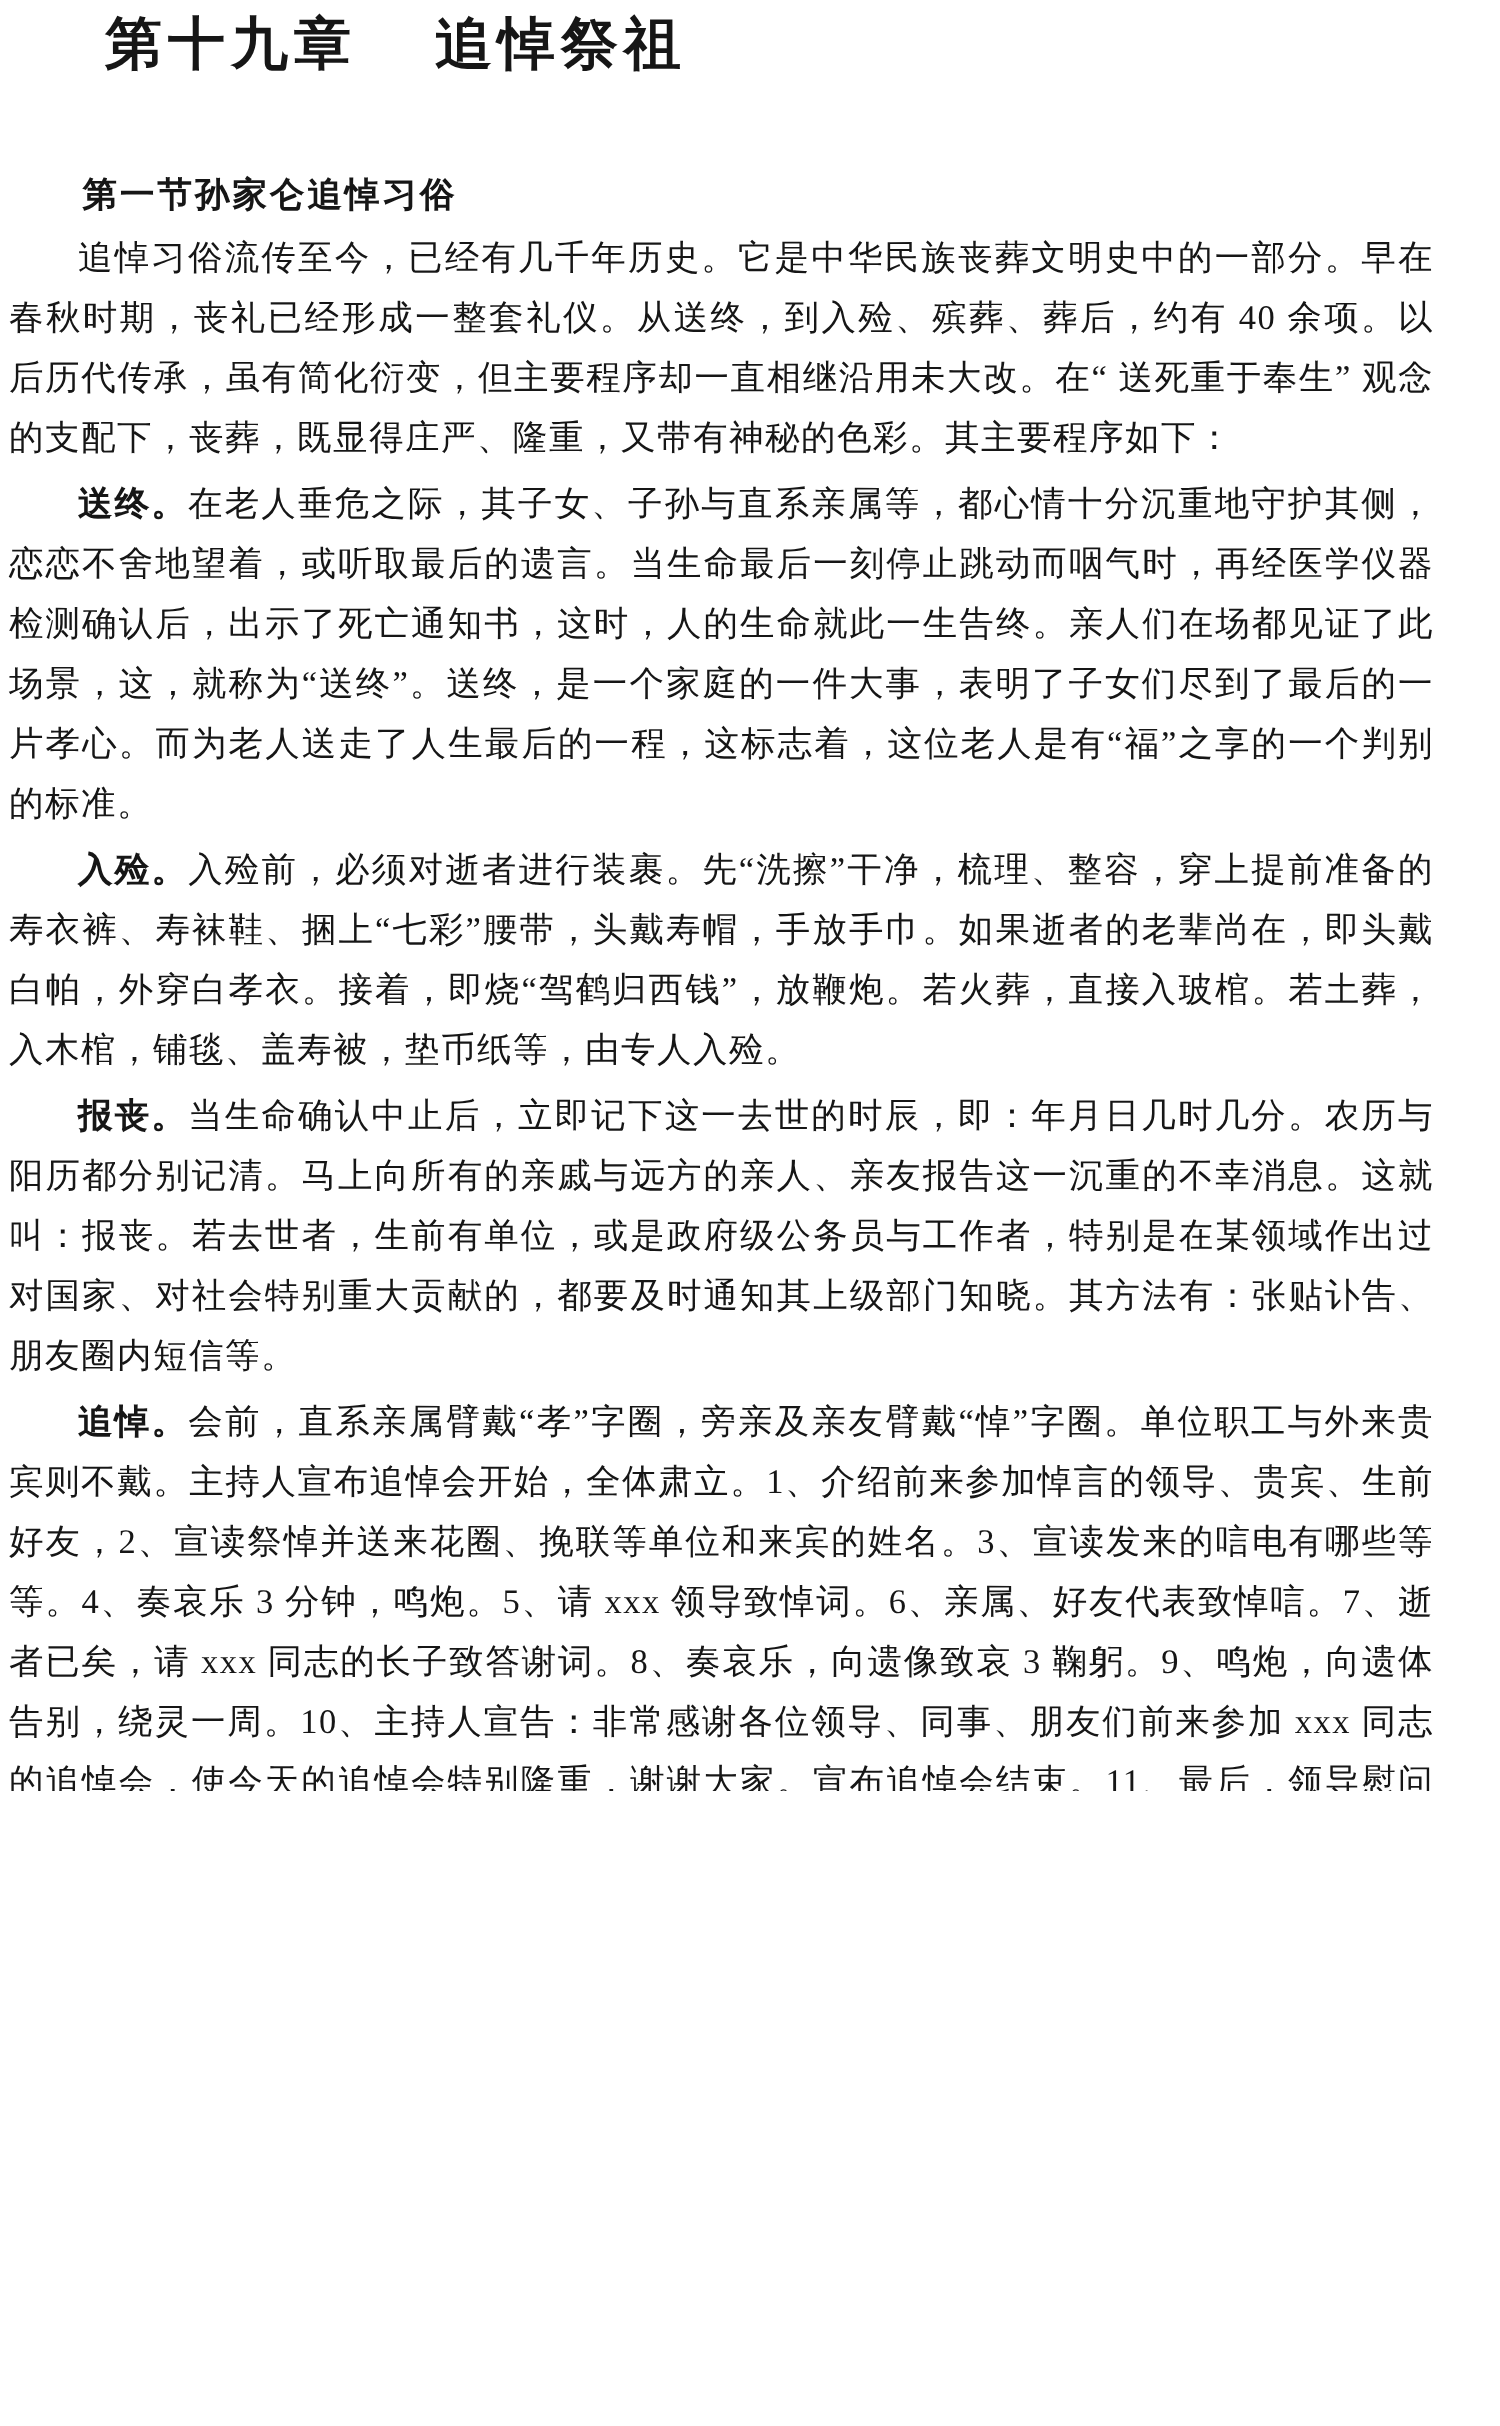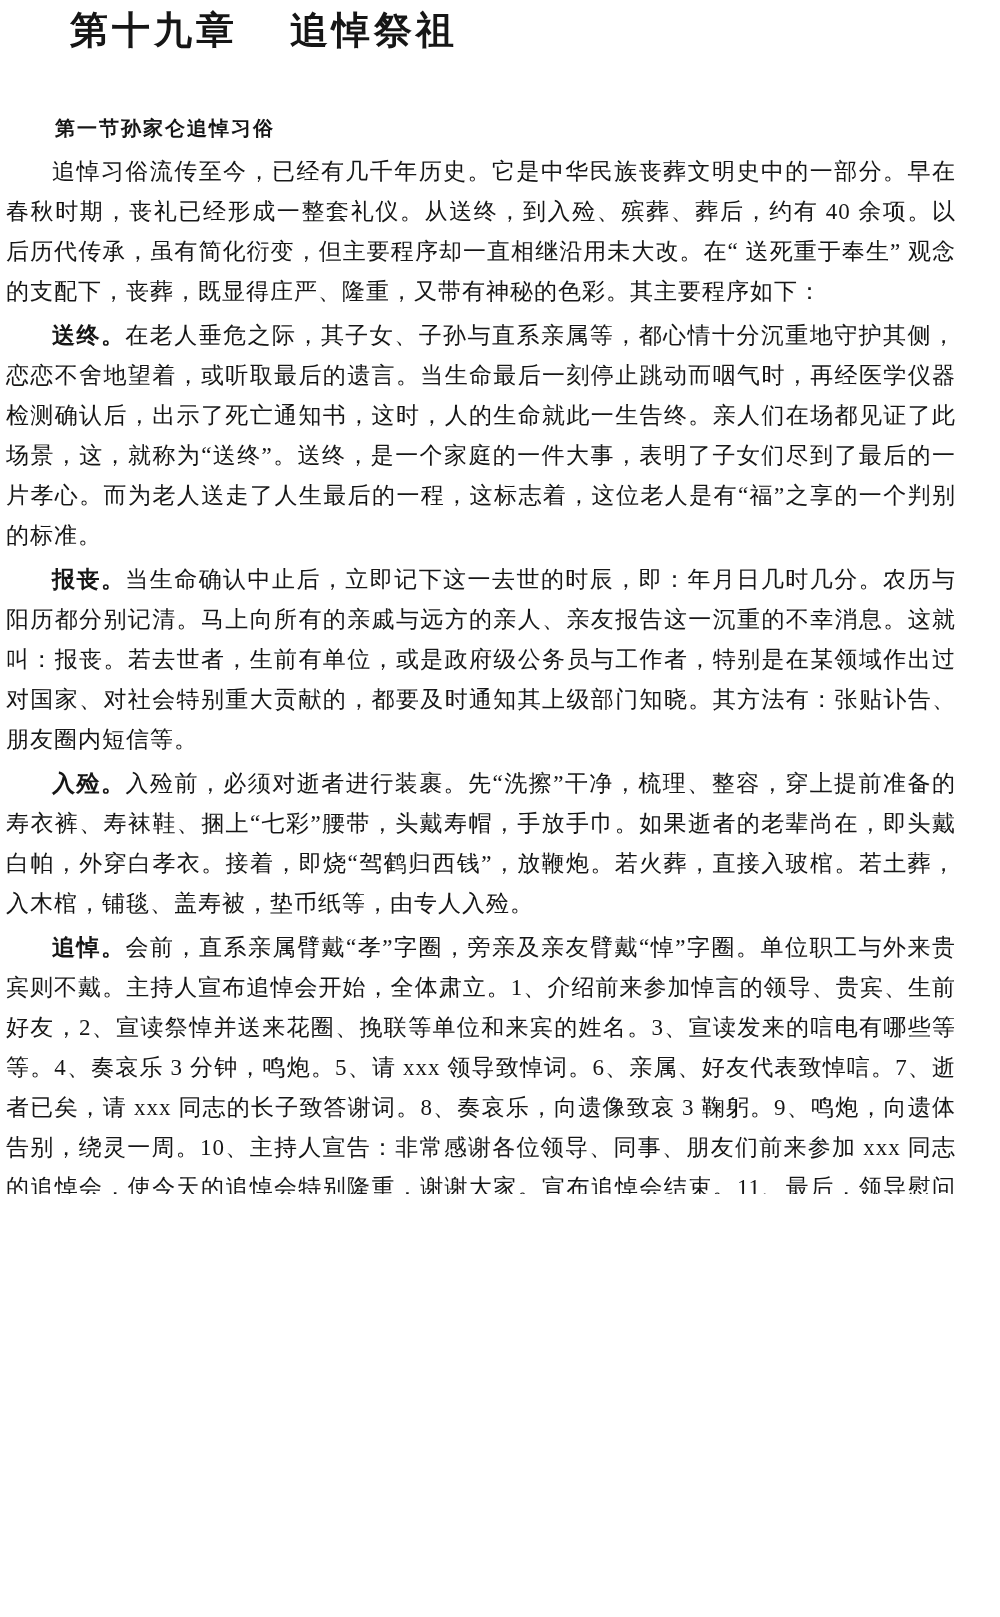--- a/index.html
+++ b/index.html
@@ -22,25 +22,24 @@
     line-height: 48px;
     font-weight: bold;
     letter-spacing: 4px;
     white-space: nowrap;
   }
   .chapter-title .chapter-name {
     margin-left: 52px;
   }
   .section-heading {
     margin: 60px 0 0 55px;
-    font-size: 20px;
+    font-size: 23px;
     line-height: 32px;
     font-weight: bold;
     letter-spacing: 2px;
-    font-family: Liberation Mono, monospace;
   }
   .body-text {
     margin: 6px 44px 0 6px;
   }
   .body-text p {
     margin: 4px 0 0 0;
     font-size: 23px;
     line-height: 40px;
     letter-spacing: 1px;
     text-align: justify;
@@ -59,23 +58,23 @@
   <h1 class="chapter-title"><span class="chapter-number">第十九章</span><span class="chapter-name">追悼祭祖</span></h1>
 
   <h2 class="section-heading">第一节孙家仑追悼习俗</h2>
 
   <div class="body-text">
 
     <p><span>追悼习俗流传至今，已经有几千年历史。它是中华民族丧葬文明史中的一部分。早在春秋时期，丧礼已经形成一整套礼仪。从送终，到入殓、殡葬、葬后，约有 40 余项。以后历代传承，虽有简化衍变，但主要程序却一直相继沿用未大改。在“ 送死重于奉生” 观念的支配下，丧葬，既显得庄严、隆重，又带有神秘的色彩。其主要程序如下：</span></p>
 
     <p><b class="lead">送终。</b><span>在老人垂危之际，其子女、子孙与直系亲属等，都心情十分沉重地守护其侧，恋恋不舍地望着，或听取最后的遗言。当生命最后一刻停止跳动而咽气时，再经医学仪器检测确认后，出示了死亡通知书，这时，人的生命就此一生告终。亲人们在场都见证了此场景，这，就称为“送终”。送终，是一个家庭的一件大事，表明了子女们尽到了最后的一片孝心。而为老人送走了人生最后的一程，这标志着，这位老人是有“福”之享的一个判别的标准。</span></p>
 
+    <p><b class="lead">入殓。</b><span>入殓前，必须对逝者进行装裹。先“洗擦”干净，梳理、整容，穿上提前准备的寿衣裤、寿袜鞋、捆上“七彩”腰带，头戴寿帽，手放手巾。如果逝者的老辈尚在，即头戴白帕，外穿白孝衣。接着，即烧“驾鹤归西钱”，放鞭炮。若火葬，直接入玻棺。若土葬，入木棺，铺毯、盖寿被，垫币纸等，由专人入殓。</span></p>
+
     <p><b class="lead">报丧。</b><span>当生命确认中止后，立即记下这一去世的时辰，即：年月日几时几分。农历与阳历都分别记清。马上向所有的亲戚与远方的亲人、亲友报告这一沉重的不幸消息。这就叫：报丧。若去世者，生前有单位，或是政府级公务员与工作者，特别是在某领域作出过对国家、对社会特别重大贡献的，都要及时通知其上级部门知晓。其方法有：张贴讣告、朋友圈内短信等。</span></p>
-
-    <p><b class="lead">入殓。</b><span>入殓前，必须对逝者进行装裹。先“洗擦”干净，梳理、整容，穿上提前准备的寿衣裤、寿袜鞋、捆上“七彩”腰带，头戴寿帽，手放手巾。如果逝者的老辈尚在，即头戴白帕，外穿白孝衣。接着，即烧“驾鹤归西钱”，放鞭炮。若火葬，直接入玻棺。若土葬，入木棺，铺毯、盖寿被，垫币纸等，由专人入殓。</span></p>
 
 
     <p><b class="lead">追悼。</b><span>会前，直系亲属臂戴“孝”字圈，旁亲及亲友臂戴“悼”字圈。单位职工与外来贵宾则不戴。主持人宣布追悼会开始，全体肃立。1、介绍前来参加悼言的领导、贵宾、生前好友，2、宣读祭悼并送来花圈、挽联等单位和来宾的姓名。3、宣读发来的唁电有哪些等等。4、奏哀乐 3 分钟，鸣炮。5、请 xxx 领导致悼词。6、亲属、好友代表致悼唁。7、逝者已矣，请 xxx 同志的长子致答谢词。8、奏哀乐，向遗像致哀 3 鞠躬。9、鸣炮，向遗体告别，绕灵一周。10、主持人宣告：非常感谢各位领导、同事、朋友们前来参加 xxx 同志的追悼会，使今天的追悼会特别隆重，谢谢大家。宣布追悼会结束。11、最后，领导慰问家属，握手告别，安慰节哀（奏哀乐）。孝子守灵通宵，直至天亮。</span></p>
 
     <p><span>在乡村，在追悼后，还遗存着古老的哭灵仪式，现代人虽不会哭灵，但也聘请殡葬行业中专职哭灵的女艺人替哭，还身着白装批麻戴孝，边哭边演象亲生子女一样哭得凄厉伤心，</span></p>
 
   </div>
 </div>
 
 </body></html>

